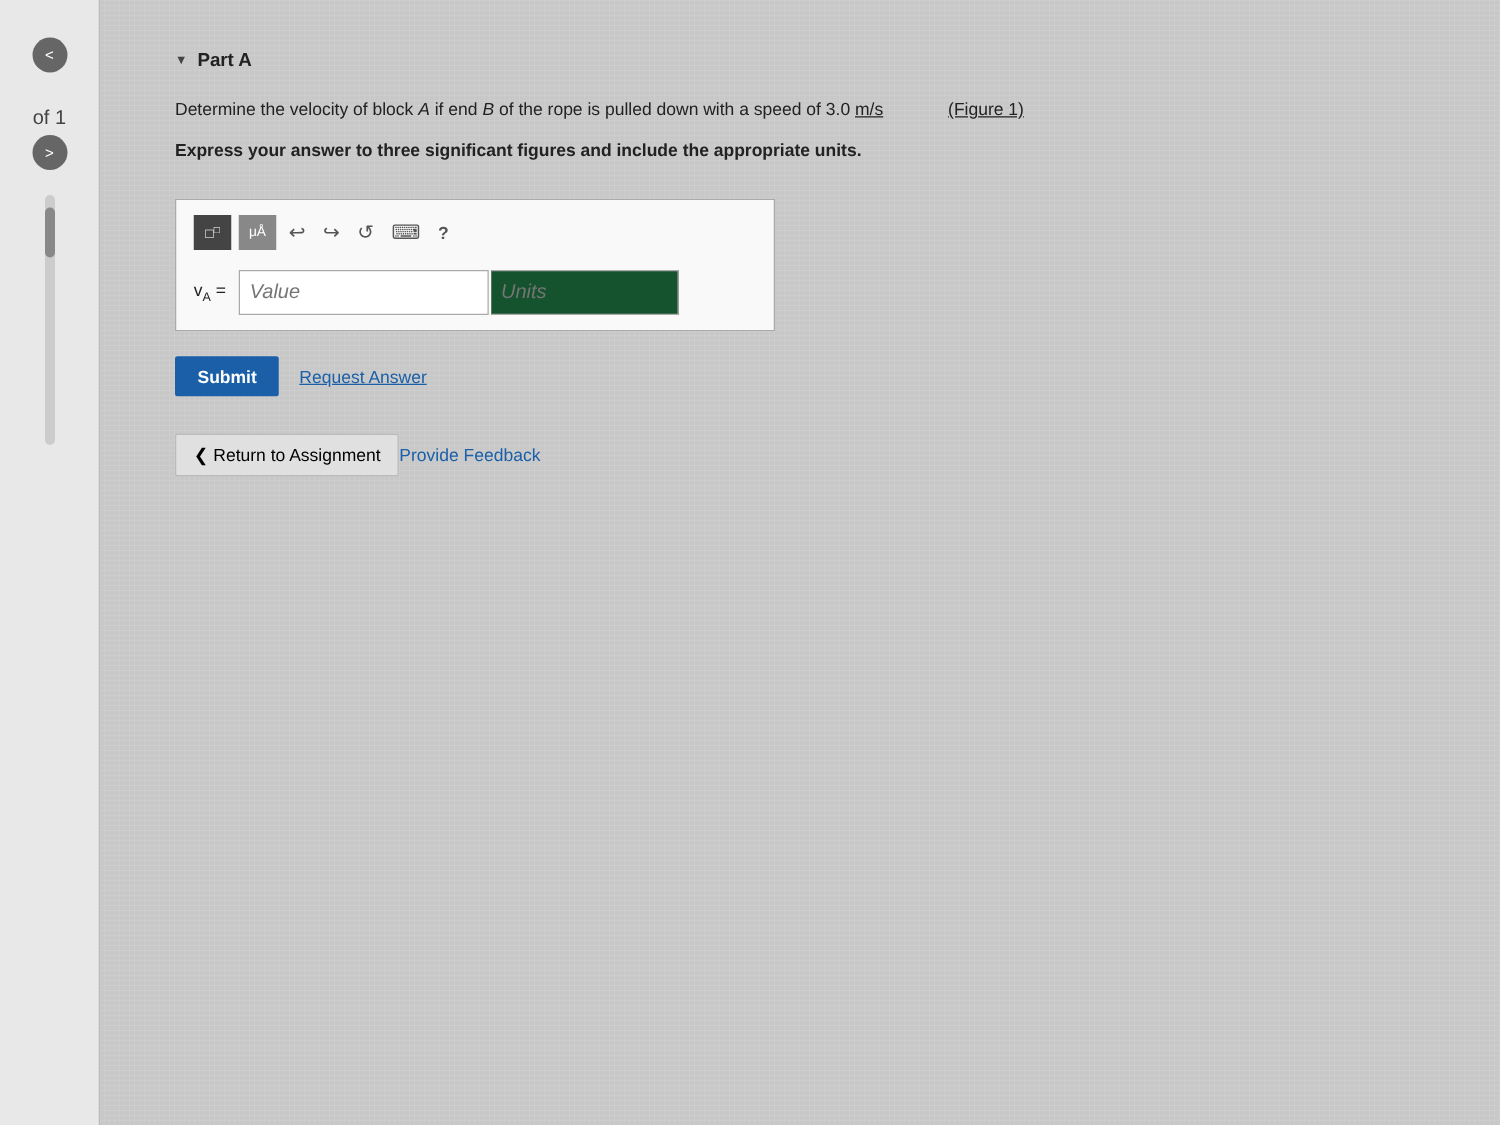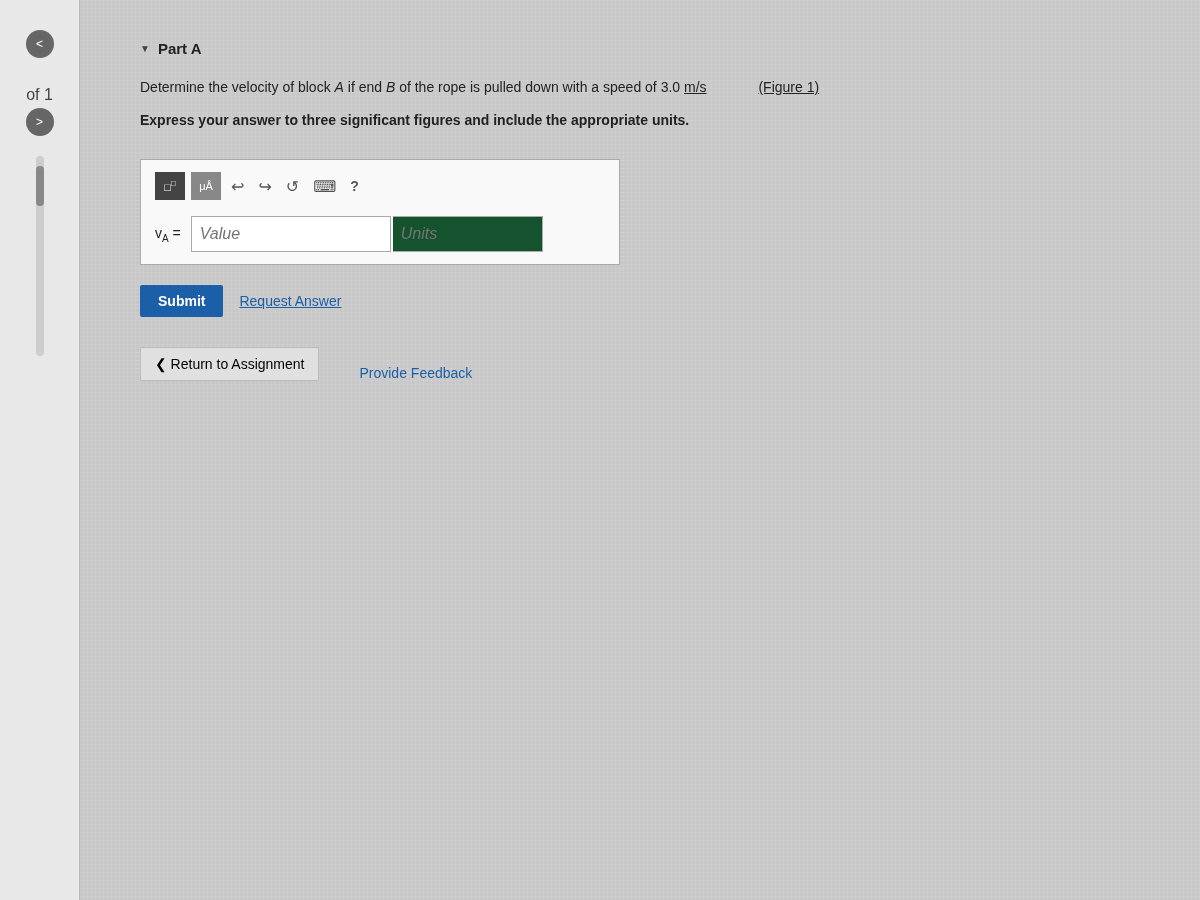--- a/index.html
+++ b/index.html
@@ -257,22 +257,21 @@
       font-size: 14px;
       text-decoration: underline;
       cursor: pointer;
       background: none;
       border: none;
     }
 
     
     .bottom-row {
       display: flex;
-      align-items: flex-end;
-      gap: 40px;
+      align-items: center;
     }
 
     .return-btn {
       background: #e0e0e0;
       border: 1px solid #bbb;
       padding: 8px 14px;
       font-size: 14px;
       cursor: pointer;
       border-radius: 2px;
       display: flex;

